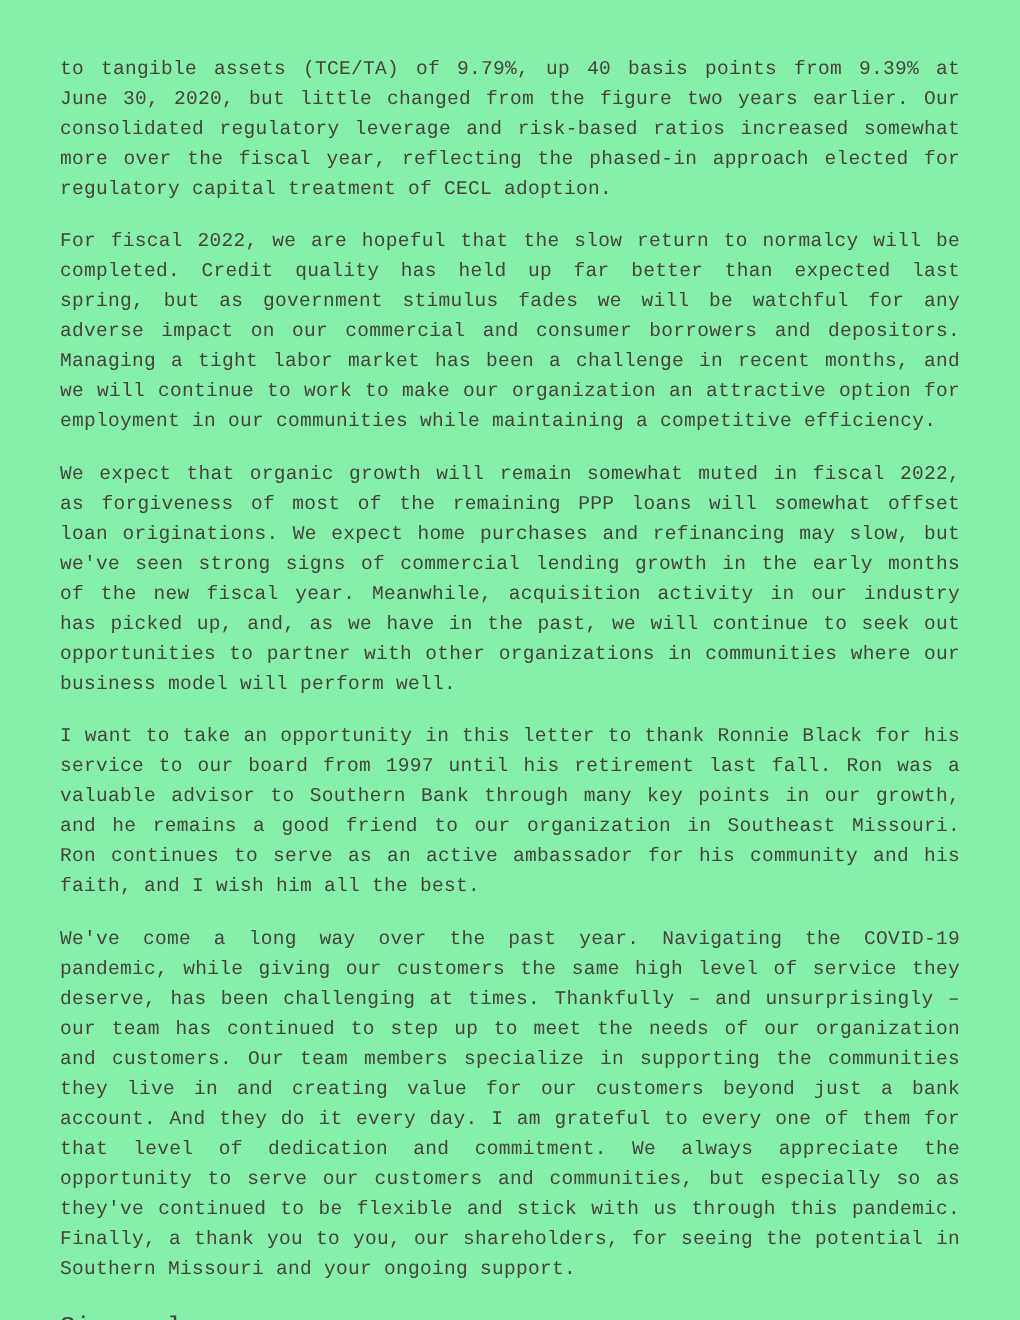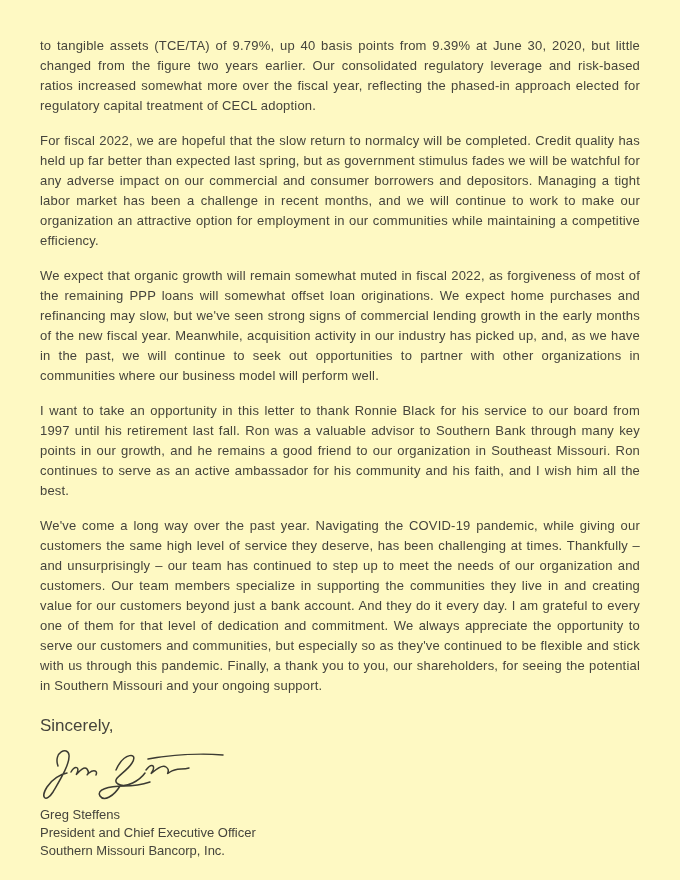--- a/index.html
+++ b/index.html
@@ -5,24 +5,24 @@
   html, body {
     margin: 0;
     padding: 0;
     background: #f7f3e9;
   }
   .page {
     position: relative;
     width: 680px;
     height: 880px;
     margin: 0 auto;
-    background: #fef9c3;
+    background: #86efac;
     box-sizing: border-box;
     padding: 36px 40px 0 40px;
-    font-family: Liberation Sans, sans-serif;
+    font-family: Liberation Mono, monospace;
     color: #45443c;
   }
   .letter-body p {
     margin: 0 0 15px 0;
     font-size: 13px;
     line-height: 20px;
     text-align: justify;
     letter-spacing: 0.2px;
   }
   .closing {

